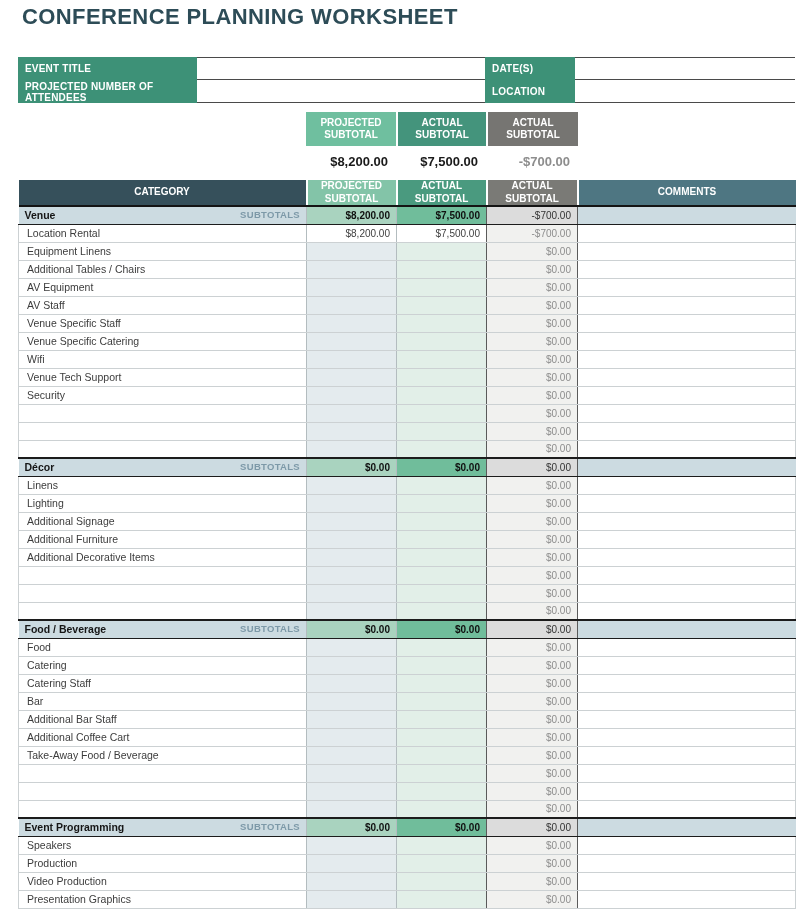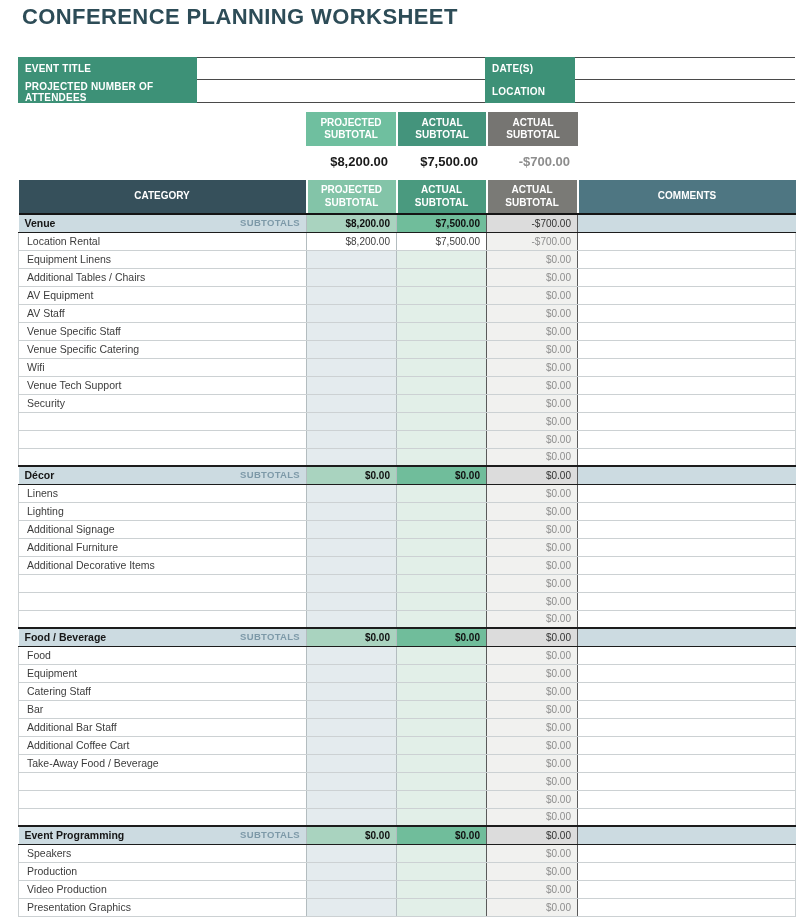--- a/index.html
+++ b/index.html
@@ -23,21 +23,21 @@
   .sum-h0{background:#6fbf9f;}
   .sum-h1{background:#44947c;border-left:2px solid #fff;}
   .sum-h2{background:#767572;border-left:2px solid #fff;}
   .sum-v{font-weight:bold;font-size:13px;color:#1a1a1a;display:flex;align-items:center;
          justify-content:flex-end;padding-right:8px;background:#fff;}
   .sum-v.neg{color:#8d8d8d;}
   
   .tbl{position:absolute;left:18px;top:180px;width:777px;border-collapse:collapse;table-layout:fixed;}
   .tbl col.c0{width:288px}.tbl col.c1{width:90px}.tbl col.c2{width:90px}
   .tbl col.c3{width:91px}.tbl col.c4{width:218px}
-  thead tr{height:34px;}
+  thead tr{height:26px;}
   th{color:#fff;font-size:10px;font-weight:bold;text-align:center;vertical-align:middle;
      line-height:1.25;border-bottom:2px solid #141414;padding:0;}
   th.h-cat{background:#36505b;}
   th.h-proj{background:#83c4a8;border-left:2px solid #fff;}
   th.h-act{background:#4a9a7f;border-left:2px solid #fff;}
   th.h-diff{background:#7a7a76;border-left:2px solid #fff;}
   th.h-com{background:#4e7682;border-left:2px solid #fff;}
   tbody tr{height:18px;}
   td{font-size:10px;padding:0 6px;overflow:hidden;white-space:nowrap;vertical-align:middle;}
   .money{text-align:right;}
@@ -283,21 +283,21 @@
           <td></td>
         </tr>
         <tr class="data-row">
           <td class="d-item">Food</td>
           <td class="d-proj money"></td>
           <td class="d-act money"></td>
           <td class="d-diff money">$0.00</td>
           <td class="d-com"></td>
         </tr>
         <tr class="data-row">
-          <td class="d-item">Equipment</td>
+          <td class="d-item">Catering</td>
           <td class="d-proj money"></td>
           <td class="d-act money"></td>
           <td class="d-diff money">$0.00</td>
           <td class="d-com"></td>
         </tr>
         <tr class="data-row">
           <td class="d-item">Catering Staff</td>
           <td class="d-proj money"></td>
           <td class="d-act money"></td>
           <td class="d-diff money">$0.00</td>

